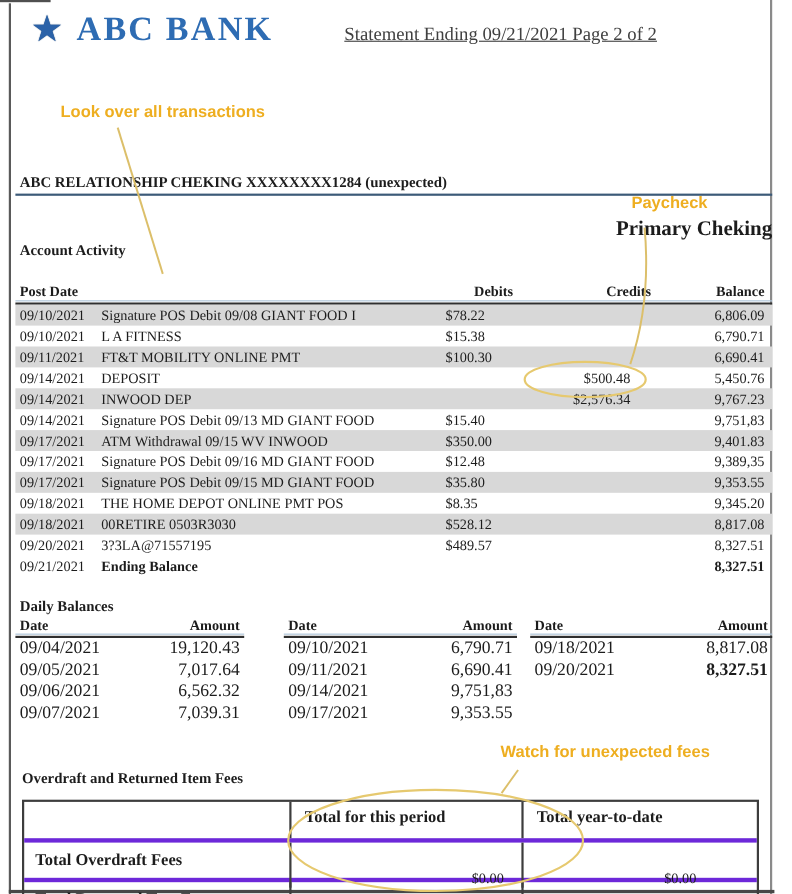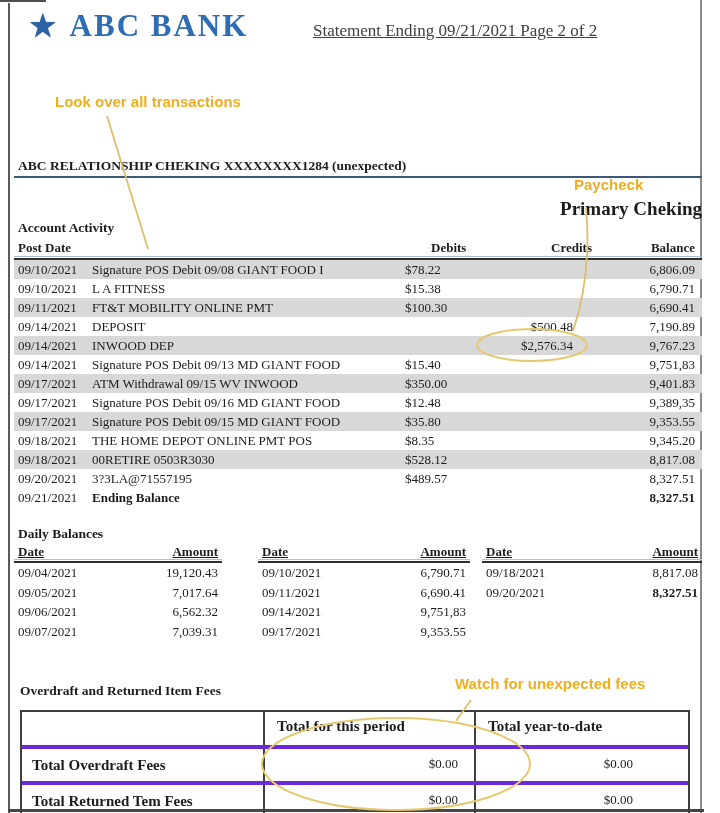--- a/index.html
+++ b/index.html
@@ -35,53 +35,53 @@
   .sec-title { font-size:13.5px; font-weight:bold; padding-left:4px; }
   .title-rule { height:2px; background:#3c5a78; margin-top:2px; }
   .subtitle { font-size:19px; font-weight:bold; padding-left:4px; margin-top:20px;text-align:right; }
   .activity-heading { font-size:13.5px; font-weight:bold; padding-left:4px; }
 
   .grid-row { display:grid; grid-template-columns:78px 313px 84px 87px 1fr; font-size:13px; }
   .grid-row .c-date { padding-left:4px; }
   .grid-row .c-debit { text-align:left; }
   .grid-row .c-credit { text-align:right; padding-right:3px; }
   .grid-row .c-bal { text-align:right; padding-right:7px; }
-  .act-header { font-weight:bold; margin-top:3px; height:17px; line-height:17px;gap:13px; }
+  .act-header { font-weight:bold; margin-top:20px; height:17px; line-height:17px;gap:13px; }
   .act-header .c-credit { text-align:center; padding-right:0; }
   .blue-line { height:1px; background:#a9c0d6; }
   .dark-line { height:2px; background:#2f2f2f; margin-top:1px; }
 
   .act-rows .grid-row { height:19px; line-height:19px; white-space:nowrap; }
   .act-rows .grid-row.shaded { background:#d8d8d8; }
   .act-rows .grid-row.bold .c-desc, .act-rows .grid-row.bold .c-bal { font-weight:bold; }
 
   
   .db-heading { font-size:13.5px; font-weight:bold; padding-left:4px; margin-top:19px; }
   .db-wrap { display:flex; margin-top:2px; }
   .db-group { }
   .db-g1 { width:208px; margin-left:0px; }
   .db-g2 { width:212px; margin-left:36px; }
   .db-g3 { width:220px; margin-left:12px; }
   .db-head { display:flex; justify-content:space-between; font-weight:bold; font-size:13px;
-             height:15px; line-height:15px; padding:0 4px;text-decoration:underline; }
-  .db-rows .db-row { display:flex; justify-content:space-between; font-size:13px;
+             height:15px; line-height:15px; padding:0 4px; }
+  .db-rows .db-row { display:flex; justify-content:space-between; font-size:16px;
                      height:19.5px; line-height:19.5px; padding:0 4px; }
   .db-row.bold .db-amount { font-weight:bold; }
 
   
   .fees-heading { font-size:13.5px; font-weight:bold; margin-left:6px; margin-top:42px; }
   .fees-table { width:670px; margin-left:6px; margin-top:11px; border:2px solid #3d3d3d; }
   .fees-row { display:grid; grid-template-columns:241px 211px 1fr; }
   .fees-row > div { border-left:2px solid #3d3d3d; }
   .fees-row > div:first-child { border-left:none; }
   .fees-header { height:33px; }
   .fees-header .fees-col-h { font-size:15px; font-weight:bold; padding:6px 0 0 12px; }
   .fees-body .fees-row { border-top:4px solid #6d28d9; height:36px; }
   .fees-label { font-size:15px; font-weight:bold; padding:8px 0 0 10px; }
-  .fees-val { font-size:13px; padding-top:7px; text-align:right; }
+  .fees-val { font-size:13px; padding-top:25px; text-align:right; }
   .fees-val.period { padding-right:16px; }
   .fees-val.ytd { padding-right:55px; }
 </style>
 </head>
 <body>
 
 <div class="page">
 
   <div class="edge edge-left"></div>
   <div class="edge edge-right"></div>
@@ -139,21 +139,21 @@
           <div class="c-debit">$100.30</div>
           <div class="c-credit"></div>
           <div class="c-bal">6,690.41</div>
         </div>
 
         <div class="grid-row">
           <div class="c-date">09/14/2021</div>
           <div class="c-desc">DEPOSIT</div>
           <div class="c-debit"></div>
           <div class="c-credit">$500.48</div>
-          <div class="c-bal">7,190.89</div>
+          <div class="c-bal">5,450.76</div>
         </div>
 
         <div class="grid-row shaded">
           <div class="c-date">09/14/2021</div>
           <div class="c-desc">INWOOD DEP</div>
           <div class="c-debit"></div>
           <div class="c-credit">$2,576.34</div>
           <div class="c-bal">9,767.23</div>
         </div>
 

